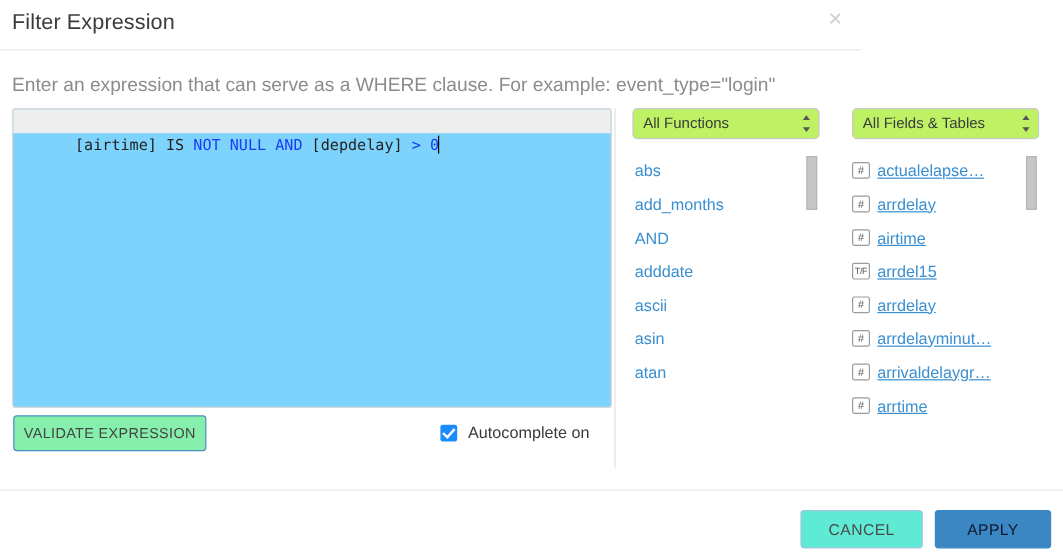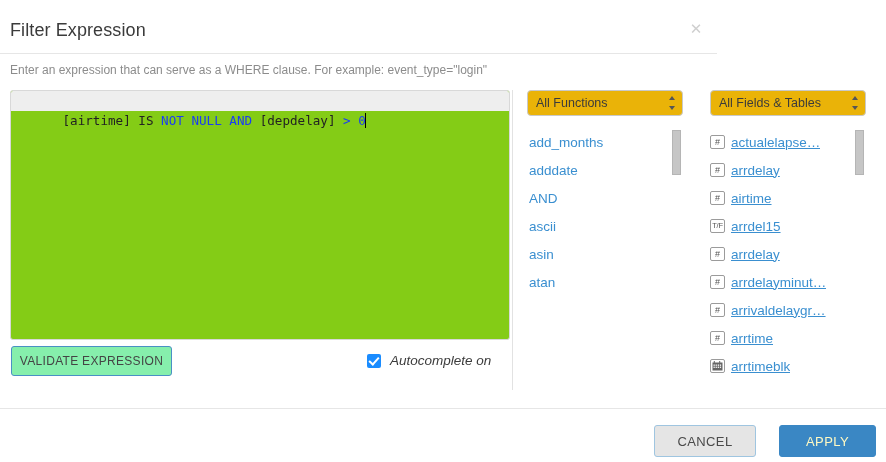--- a/index.html
+++ b/index.html
@@ -15,21 +15,21 @@
     position: relative;
     width: 886px;
     height: 462px;
     background: #ffffff;
     overflow: hidden;
   }
 
   
   .dlg-header {
     position: absolute;
-    left: 0; top: 12px;
+    left: 0; top: 0;
     width: 717px; height: 42px;
     border-bottom: 1px solid #e6e6e6;
   }
   .dlg-title {
     position: absolute;
     left: 10px; top: 8px;
     font-size: 18px;
     color: #3b3b3b;
     font-weight: 400;
     letter-spacing: 0.1px;
@@ -43,32 +43,32 @@
     color: #cfcfcf;
     font-size: 15px;
     cursor: pointer;
     user-select: none;
   }
 
   
   .hint {
     position: absolute;
     left: 10px; top: 63px;
-    font-size: 12px;
+    font-size: 16px;
     color: #8c8c8c;
   }
 
   
   .editor-wrap {
     position: absolute;
     left: 10px; top: 90px;
     width: 500px; height: 250px;
     border: 1px solid #d8d8d8;
     border-radius: 3px;
-    background: #84cc16;
+    background: #7dd3fc;
     overflow: hidden;
     padding-left: 36px;
   }
   .editor-activeline {
     position: absolute;
     left: 0; top: 0;
     width: 100%;
     height: 20px;
     background: #eeeeee;
   }
@@ -110,21 +110,20 @@
     align-items: center;
     justify-content: center;
     font-family: "Liberation Sans", sans-serif;
   }
   .ac-row {
     position: absolute;
     left: 367px; top: 353px;
     display: flex;
     align-items: center;
     gap: 9px;
-    font-style: italic;
   }
   .ac-check {
     width: 14px; height: 14px;
     border-radius: 2px;
     background: #1a8cff;
     position: relative;
     cursor: pointer;
     flex: 0 0 auto;
   }
   .ac-check::after {
@@ -153,21 +152,21 @@
   .panel { position: absolute; top: 90px; }
   .panel-fn { left: 527px; width: 156px; }
   .panel-fd { left: 710px; width: 156px; }
 
   .dd {
     position: relative;
     width: 100%;
     height: 26px;
     border: 1px solid #c9c9c9;
     border-radius: 4px;
-    background: #eab308;
+    background: #bef264;
     display: flex;
     align-items: center;
     padding: 0 22px 0 8px;
     font-size: 12.5px;
     color: #3b3b3b;
     cursor: pointer;
   }
   .dd .arrows {
     position: absolute;
     right: 7px; top: 50%;
@@ -248,33 +247,33 @@
     height: 32px;
     border-radius: 3px;
     font-size: 13px;
     letter-spacing: 0.4px;
     display: flex;
     align-items: center;
     justify-content: center;
     cursor: pointer;
   }
   .btn-cancel {
-    right: 130px;
+    right: 117px;
     width: 102px;
     border: 1px solid #9fc5e0;
-    background: #e5e5e5;
+    background: #5eead4;
     color: #4a4a4a;
     margin-left: 29px;
   }
   .btn-apply {
     right: 10px;
     width: 97px;
     border: 1px solid #3a87c4;
     background: #3a87c4;
-    color: #fef9c3;
+    color: #0f172a;
   }
 </style>
 </head>
 <body>
 
 <div class="dialog">
 
   <div class="dlg-header">
     <div class="dlg-title">Filter Expression</div>
     <div class="close-btn">✕</div>
@@ -301,23 +300,24 @@
   <div class="panel panel-fn">
     <div class="dd">
       <span>All Functions</span>
       <span class="arrows">
           <i class="up"></i>
           <i class="down"></i>
         </span>
     </div>
     <div class="list">
       <div class="list-scrollbar"></div>
+      <div class="list-item fn">abs</div>
       <div class="list-item fn">add_months</div>
+      <div class="list-item fn">AND</div>
       <div class="list-item fn">adddate</div>
-      <div class="list-item fn">AND</div>
       <div class="list-item fn">ascii</div>
       <div class="list-item fn">asin</div>
       <div class="list-item fn">atan</div>
     </div>
   </div>
 
   <div class="panel panel-fd">
     <div class="dd">
       <span>All Fields &amp; Tables</span>
       <span class="arrows">
@@ -353,38 +353,20 @@
         <span class="fname">arrdelayminut…</span>
       </div>
       <div class="list-item">
         <span class="ftype">#</span>
         <span class="fname">arrivaldelaygr…</span>
       </div>
       <div class="list-item">
         <span class="ftype">#</span>
         <span class="fname">arrtime</span>
       </div>
-      <div class="list-item">
-        <span class="ftype cal">
-          <svg width="11" height="10" viewBox="0 0 11 10">
-            <rect x="0.5" y="1.5" width="10" height="8" fill="#666"></rect>
-            <rect x="1.5" y="3.5" width="1.3" height="1.3" fill="#fff"></rect>
-            <rect x="3.6" y="3.5" width="1.3" height="1.3" fill="#fff"></rect>
-            <rect x="5.7" y="3.5" width="1.3" height="1.3" fill="#fff"></rect>
-            <rect x="7.8" y="3.5" width="1.3" height="1.3" fill="#fff"></rect>
-            <rect x="1.5" y="5.6" width="1.3" height="1.3" fill="#fff"></rect>
-            <rect x="3.6" y="5.6" width="1.3" height="1.3" fill="#fff"></rect>
-            <rect x="5.7" y="5.6" width="1.3" height="1.3" fill="#fff"></rect>
-            <rect x="7.8" y="5.6" width="1.3" height="1.3" fill="#fff"></rect>
-            <rect x="1.8" y="0" width="1" height="2" fill="#666"></rect>
-            <rect x="7.2" y="0" width="1" height="2" fill="#666"></rect>
-          </svg>
-        </span>
-        <span class="fname">arrtimeblk</span>
-      </div>
     </div>
   </div>
 
   <div class="footer">
     <div class="btn btn-cancel">CANCEL</div>
     <div class="btn btn-apply">APPLY</div>
   </div>
 
 </div>
 

